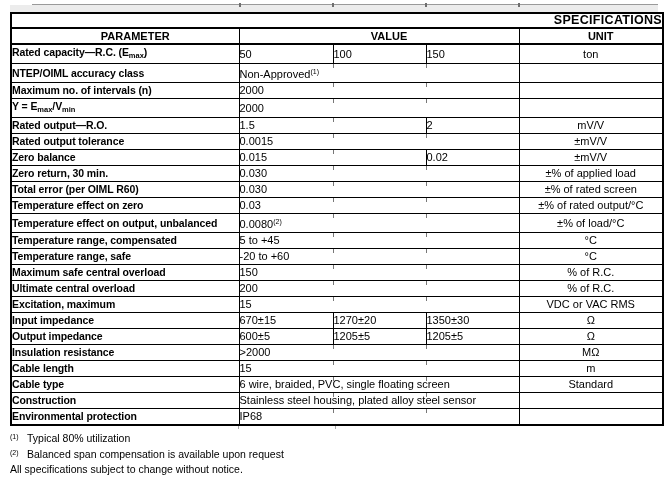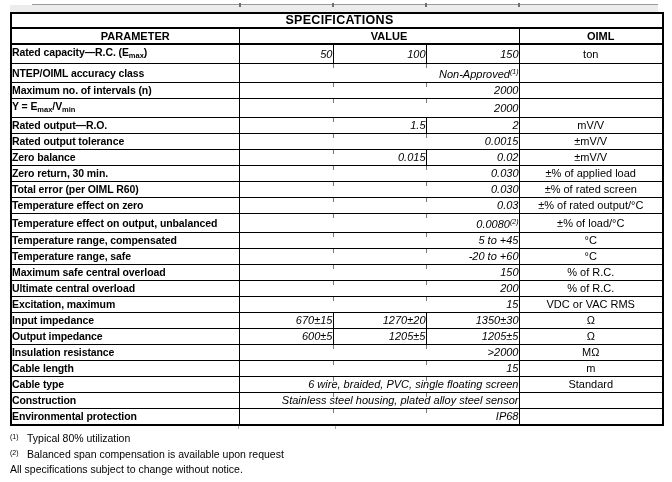--- a/index.html
+++ b/index.html
@@ -35,35 +35,35 @@
     line-height: 15px;
     vertical-align: middle;
     overflow: hidden;
     white-space: nowrap;
   }
   .title-row td {
     height: 13px;
     font-size: 12.5px;
     line-height: 13px;
     font-weight: bold;
-    text-align: center;
+    text-align: right;
     padding-left: 5px;
     letter-spacing: 0.3px;
     border-bottom: 2px solid #000;
   }
   .head-row th {
     height: 14px;
     line-height: 14px;
     font-weight: bold;
     text-align: center;
     border-bottom: 2px solid #000;
     padding-left: 20px;
   }
   td.p { font-weight: bold; text-align: left; font-size: 10.5px; letter-spacing: -0.1px; }
-  td.v { text-align: right; font-style: italic; }
+  td.v { text-align: left; }
   td.u { text-align: center; }
   sub.sb { font-size: 7.5px; vertical-align: -2px; font-weight: bold; letter-spacing: 0; }
   sup.sp { font-size: 7px; vertical-align: 4px; }
 
   
   td.m3 { background:
       linear-gradient(#777,#777) 93px 0 / 1px 4px no-repeat,
       linear-gradient(#777,#777) 186px 0 / 1px 4px no-repeat; }
   td.m2 { background:
       linear-gradient(#777,#777) 93px 0 / 1px 4px no-repeat; }
@@ -94,21 +94,21 @@
         <col style="width:93px">
         <col style="width:144px">
     </colgroup>
     <thead>
       <tr class="title-row">
         <td colspan="5">SPECIFICATIONS</td>
       </tr>
       <tr class="head-row">
         <th>PARAMETER</th>
         <th colspan="3">VALUE</th>
-        <th>OIML</th>
+        <th>UNIT</th>
       </tr>
     </thead>
     <tbody>
       <tr>
         <td class="p"><span>Rated capacity—R.C. (E</span><sub class="sb">max</sub><span>)</span></td>
         <td class="v">50</td>
         <td class="v">100</td>
         <td class="v">150</td>
         <td class="u">ton</td>
       </tr>

